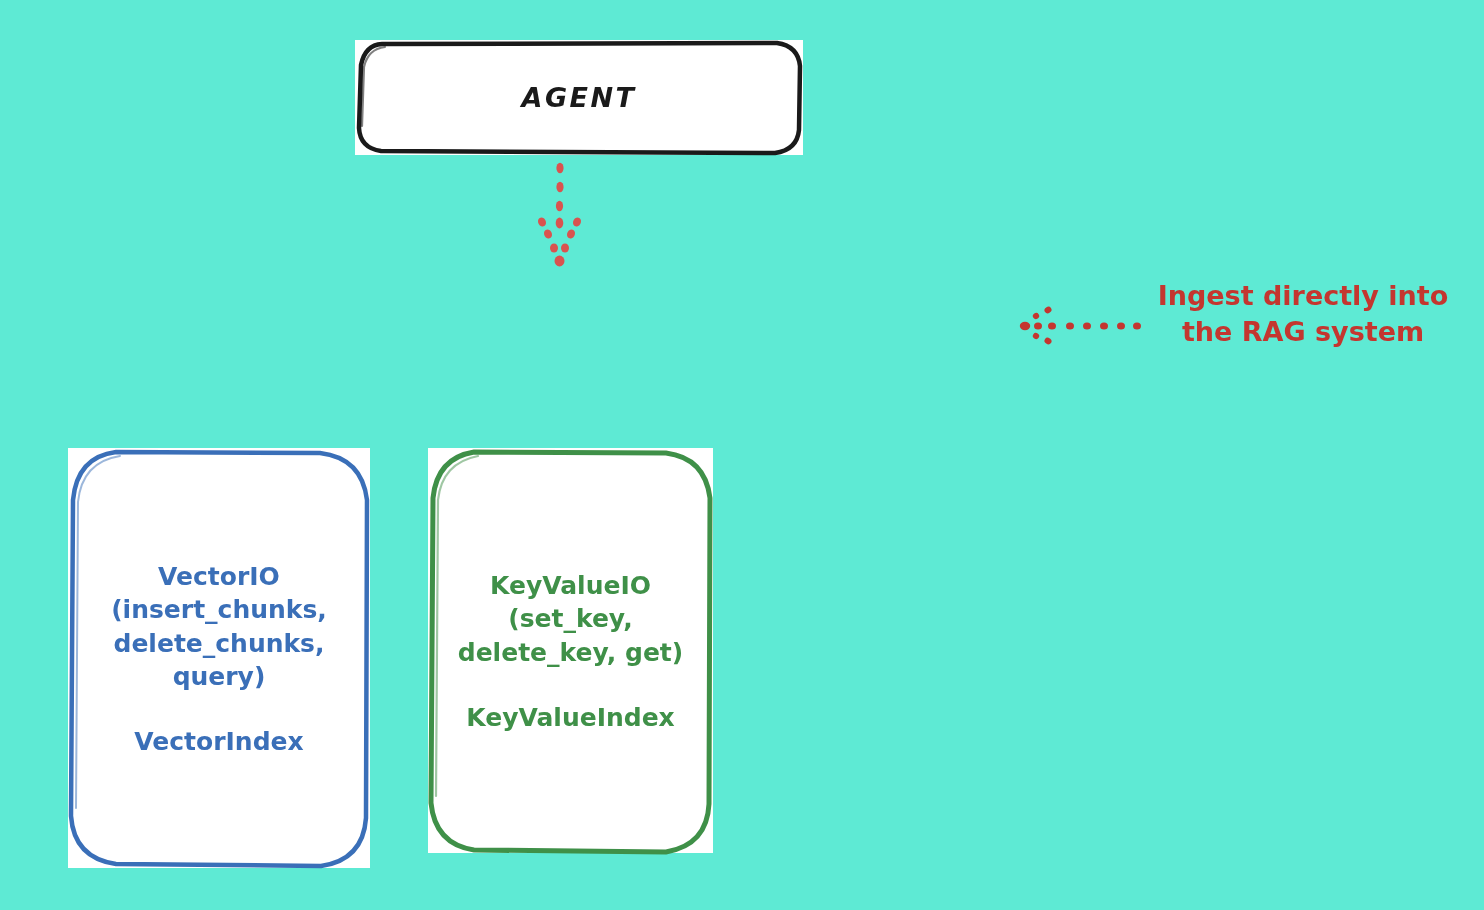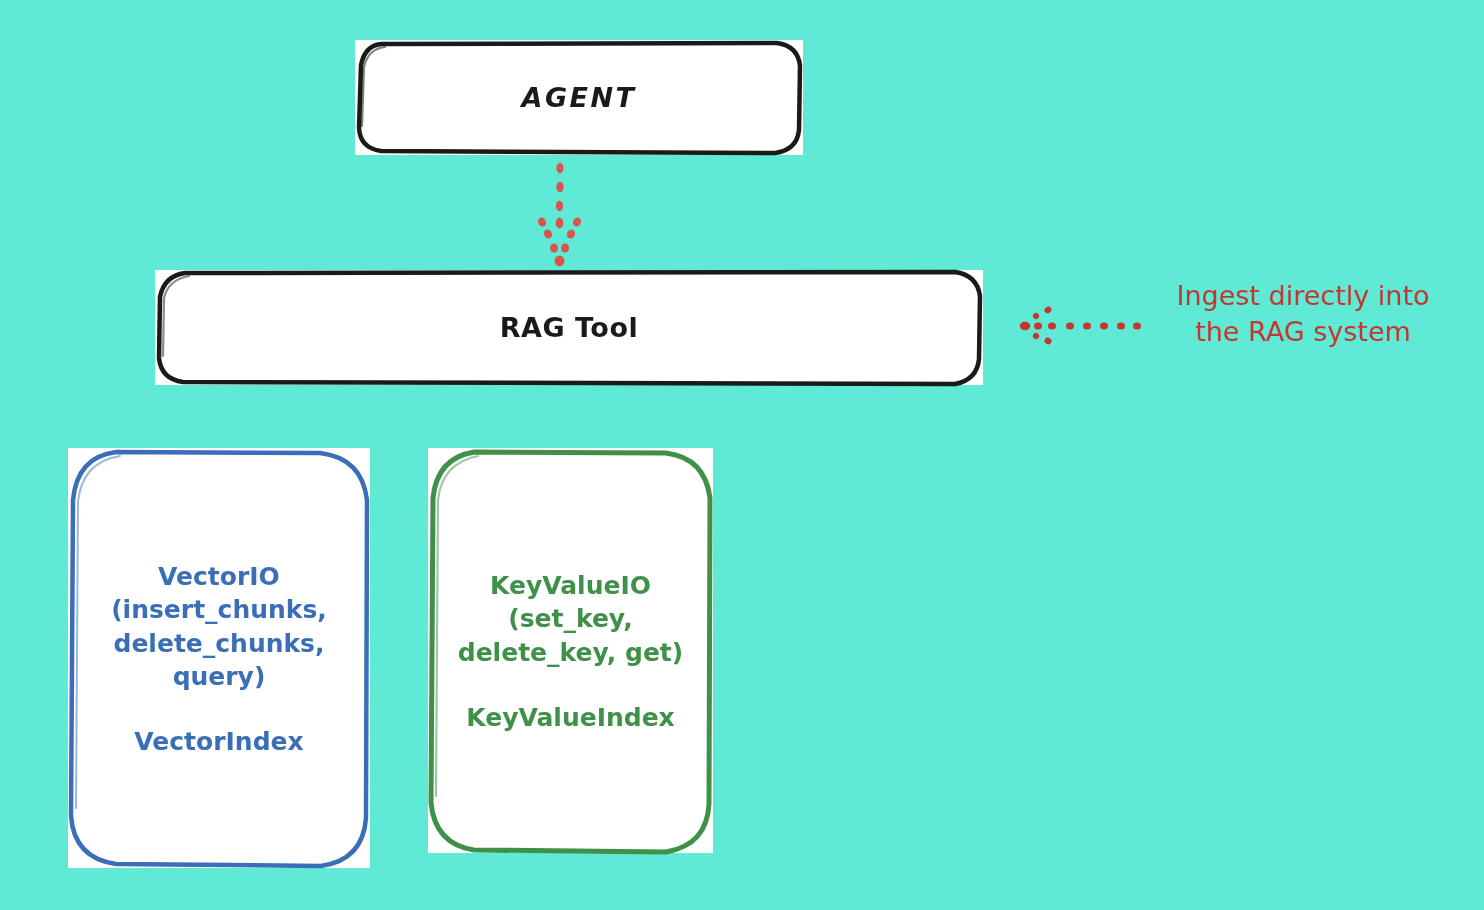--- a/index.html
+++ b/index.html
@@ -130,21 +130,21 @@
 
   
   #ingest-note {
     position: absolute;
     left: 1138px;
     top: 278px;
     width: 330px;
     text-align: center;
     font-family: "DejaVu Sans", sans-serif;
     font-size: 27px;
-    font-weight: 400;
+    font-weight: 700;
     line-height: 1.32;
     white-space: pre-line;
   }
 </style>
 </head>
 <body>
 
 <div id="canvas">
 
   <div class="node" id="agent-node">
@@ -166,27 +166,20 @@
         <ellipse cx="36" cy="74" rx="3.8" ry="4.6" transform="rotate(-30 36 74)"></ellipse>
         <ellipse cx="65" cy="62" rx="3.8" ry="4.6" transform="rotate(30 65 62)"></ellipse>
         <ellipse cx="59" cy="74" rx="3.8" ry="4.6" transform="rotate(30 59 74)"></ellipse>
         <ellipse cx="42" cy="88" rx="4" ry="4.6"></ellipse>
         <ellipse cx="53" cy="88" rx="4" ry="4.6"></ellipse>
         <ellipse cx="47.5" cy="101" rx="5" ry="5.4"></ellipse>
       </g>
     </svg>
   </div>
 
-  <div class="node" id="ragtool-node">
-    <svg class="node-svg" viewBox="0 0 828 115" preserveAspectRatio="none">
-      <path d="M30 3 Q9 6 5 27 L4 88 Q6 109 28 112 L800 114 Q822 110 824 89 L825 26 Q822 5 800 2 Z" fill="#ffffff" stroke="#1a1a1a" stroke-width="4.5" stroke-linecap="round" stroke-linejoin="round"></path>
-      <path d="M34 6 Q13 10 9 28 L8 86" fill="none" stroke="#1a1a1a" stroke-width="2.2" stroke-linecap="round" opacity="0.5"></path>
-    </svg>
-    <div class="node-label">RAG Tool</div>
-  </div>
 
   <div id="ingest-arrow">
     <svg viewBox="0 0 122 48">
       <g fill="#c4362f">
         <ellipse cx="7" cy="24" rx="5.2" ry="4.2"></ellipse>
         <ellipse cx="20" cy="24" rx="4.0" ry="3.6"></ellipse>
         <ellipse cx="18" cy="14" rx="3.2" ry="3.0" transform="rotate(-35 18 14)"></ellipse>
         <ellipse cx="18" cy="34" rx="3.2" ry="3.0" transform="rotate(35 18 34)"></ellipse>
         <ellipse cx="30" cy="8" rx="3.6" ry="3.2" transform="rotate(-35 30 8)"></ellipse>
         <ellipse cx="30" cy="39" rx="3.6" ry="3.2" transform="rotate(35 30 39)"></ellipse>

